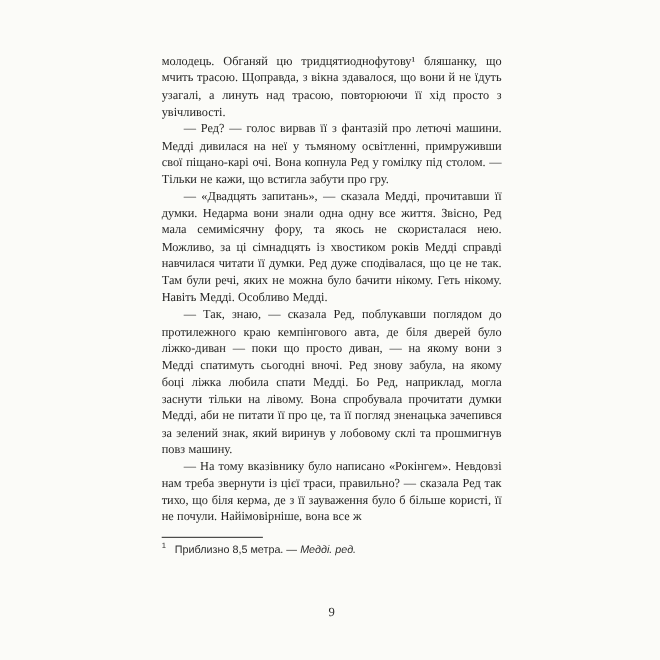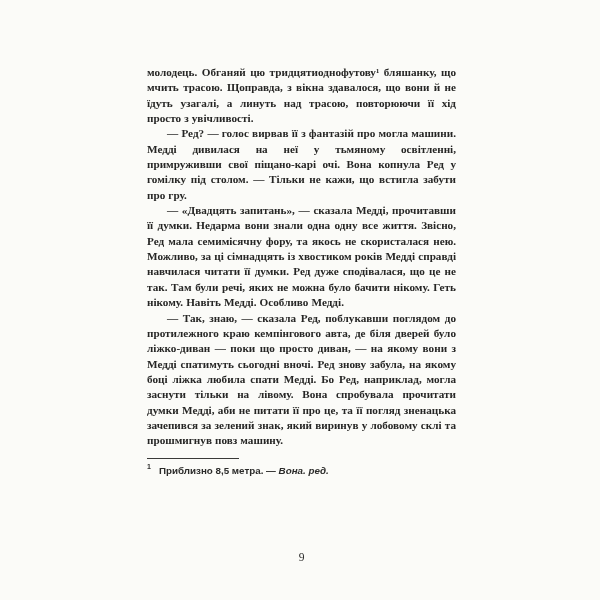--- a/index.html
+++ b/index.html
@@ -15,23 +15,22 @@
   .book-page {
     position: relative;
     width: 600px;
     height: 600px;
     font-family: "Liberation Serif", serif;
     color: #262625;
   }
   .text-block {
     position: absolute;
     left: 147px;
-    top: 65px;
+    top: 49px;
     width: 309px;
-    font-weight: bold;
   }
   .para {
     margin: 0;
     text-align: justify;
     font-size: 11.2px;
     line-height: 15.35px;
     text-indent: 20px;
     word-spacing: 0.25px;
   }
   .para.no-indent {
@@ -67,20 +66,21 @@
     font-size: 11.5px;
     color: #2b2b2a;
   }
 </style>
 </head>
 <body>
 
 <div class="book-page">
   <div class="text-block">
     <p class="para no-indent">молодець. Обганяй цю тридцятиоднофутову¹ бляшанку, що мчить трасою. Щоправда, з вікна здавалося, що вони й не їдуть узагалі, а линуть над трасою, повторюючи її хід просто з увічливості.</p>
-    <p class="para">— Ред? — голос вирвав її з фантазій про могла машини. Медді дивилася на неї у тьмяному освітленні, примруживши свої піщано-карі очі. Вона копнула Ред у гомілку під столом. — Тільки не кажи, що встигла забути про гру.</p>
+    <p class="para">— Ред? — голос вирвав її з фантазій про летючі машини. Медді дивилася на неї у тьмяному освітленні, примруживши свої піщано-карі очі. Вона копнула Ред у гомілку під столом. — Тільки не кажи, що встигла забути про гру.</p>
     <p class="para">— «Двадцять запитань», — сказала Медді, прочитавши її думки. Недарма вони знали одна одну все життя. Звісно, Ред мала семимісячну фору, та якось не скористалася нею. Можливо, за ці сімнадцять із хвостиком років Медді справді навчилася читати її думки. Ред дуже сподівалася, що це не так. Там були речі, яких не можна було бачити нікому. Геть нікому. Навіть Медді. Особливо Медді.</p>
     <p class="para">— Так, знаю, — сказала Ред, поблукавши поглядом до протилежного краю кемпінгового авта, де біля дверей було ліжко-диван — поки що просто диван, — на якому вони з Медді спатимуть сьогодні вночі. Ред знову забула, на якому боці ліжка любила спати Медді. Бо Ред, наприклад, могла заснути тільки на лівому. Вона спробувала прочитати думки Медді, аби не питати її про це, та її погляд зненацька зачепився за зелений знак, який виринув у лобовому склі та прошмигнув повз машину.</p>
+    <p class="para">— На тому вказівнику було написано «Рокінгем». Невдовзі нам треба звернути із цієї траси, правильно? — сказала Ред так тихо, що біля керма, де з її зауваження було б більше користі, її не почули. Найімовірніше, вона все ж</p>
     <div class="footnote-sep"></div>
-    <p class="footnote"><sup>1</sup><span>Приблизно 8,5 метра. — </span><em>Вона. ред.</em></p>
+    <p class="footnote"><sup>1</sup><span>Приблизно 8,5 метра. — </span><em>Медді. ред.</em></p>
   </div>
   <div class="page-number">9</div>
 </div>
 
 </body></html>

